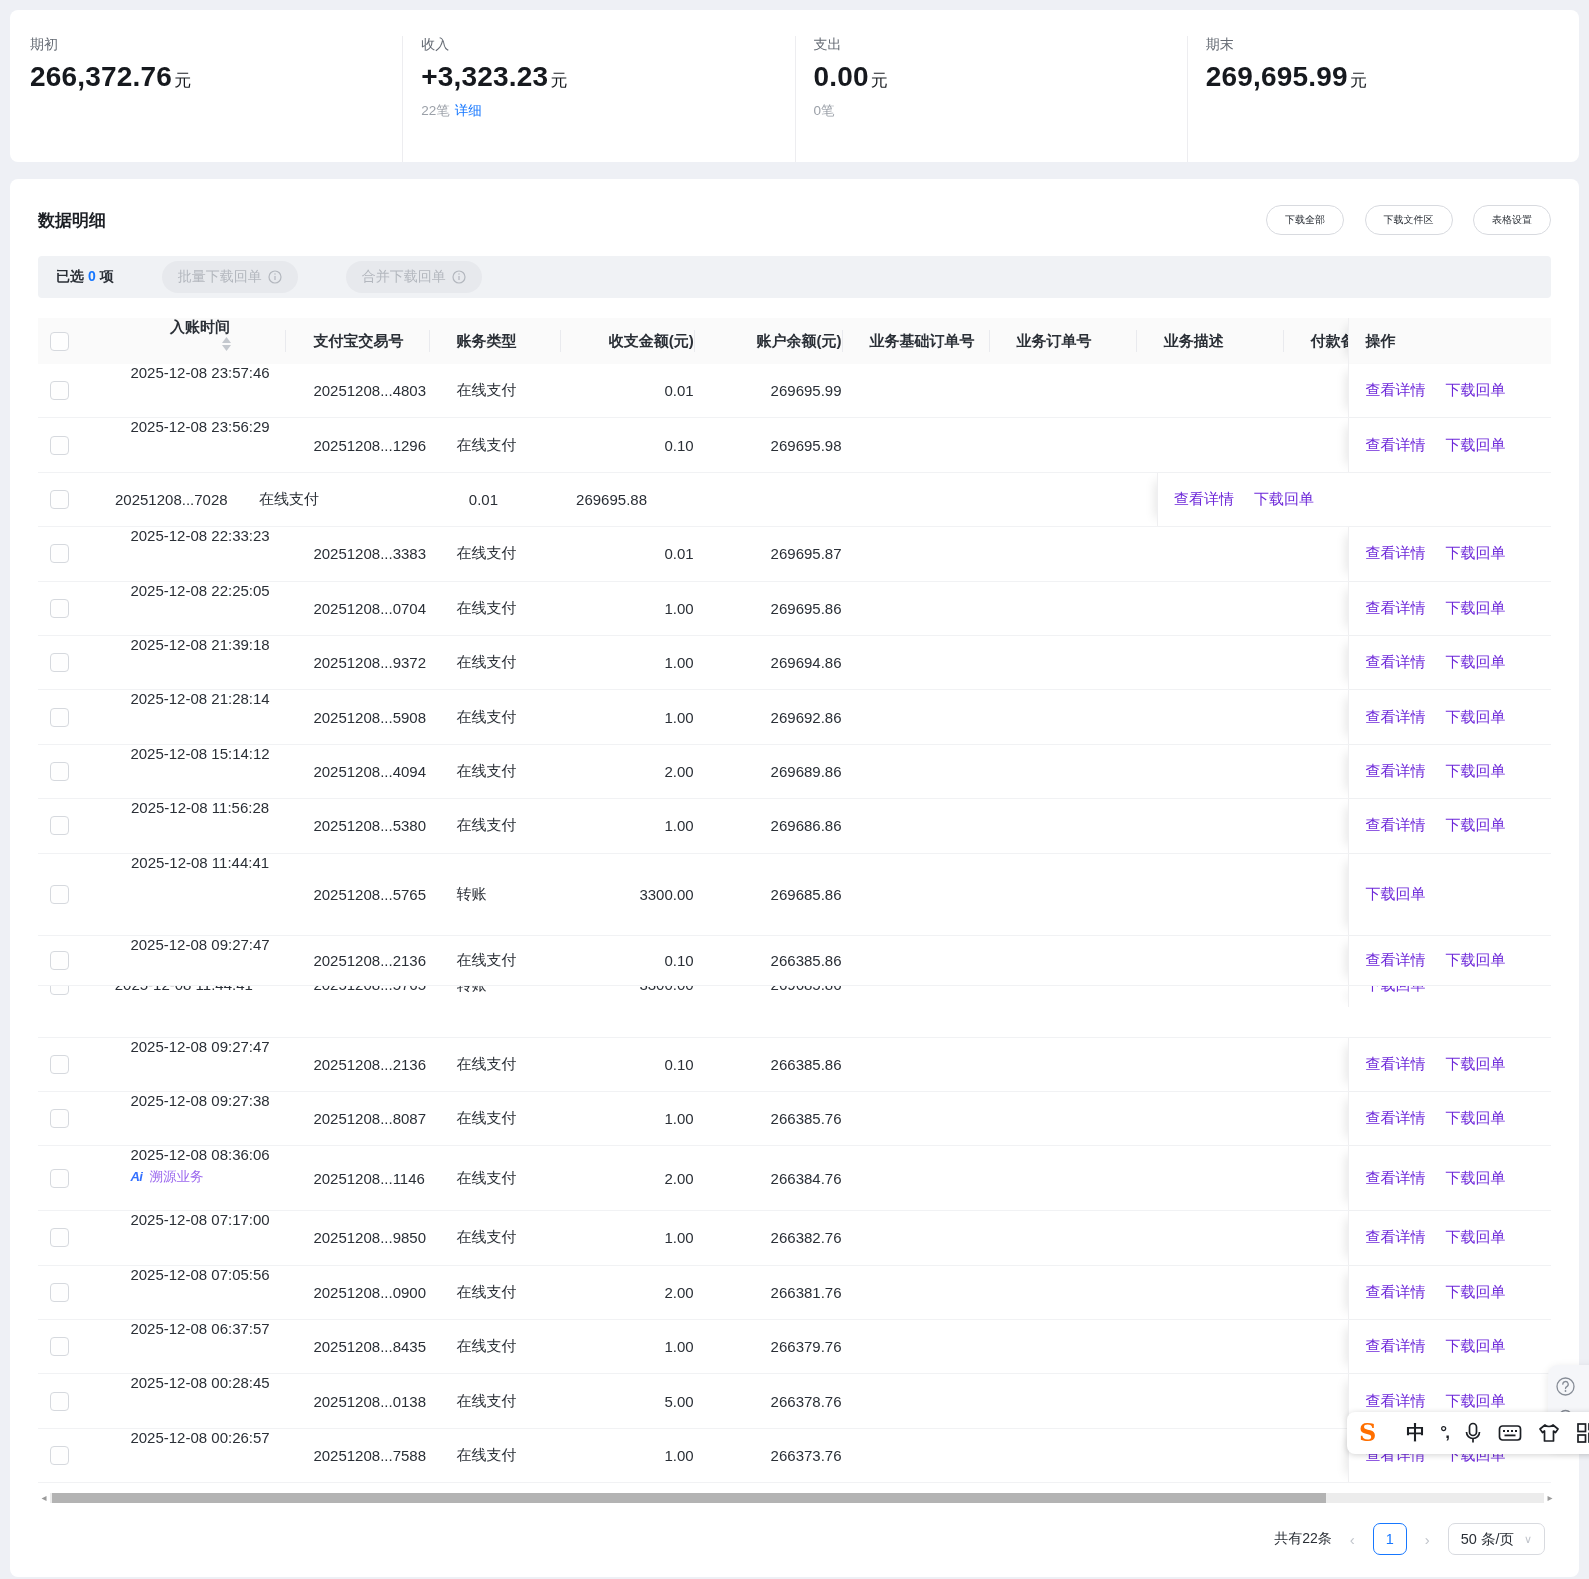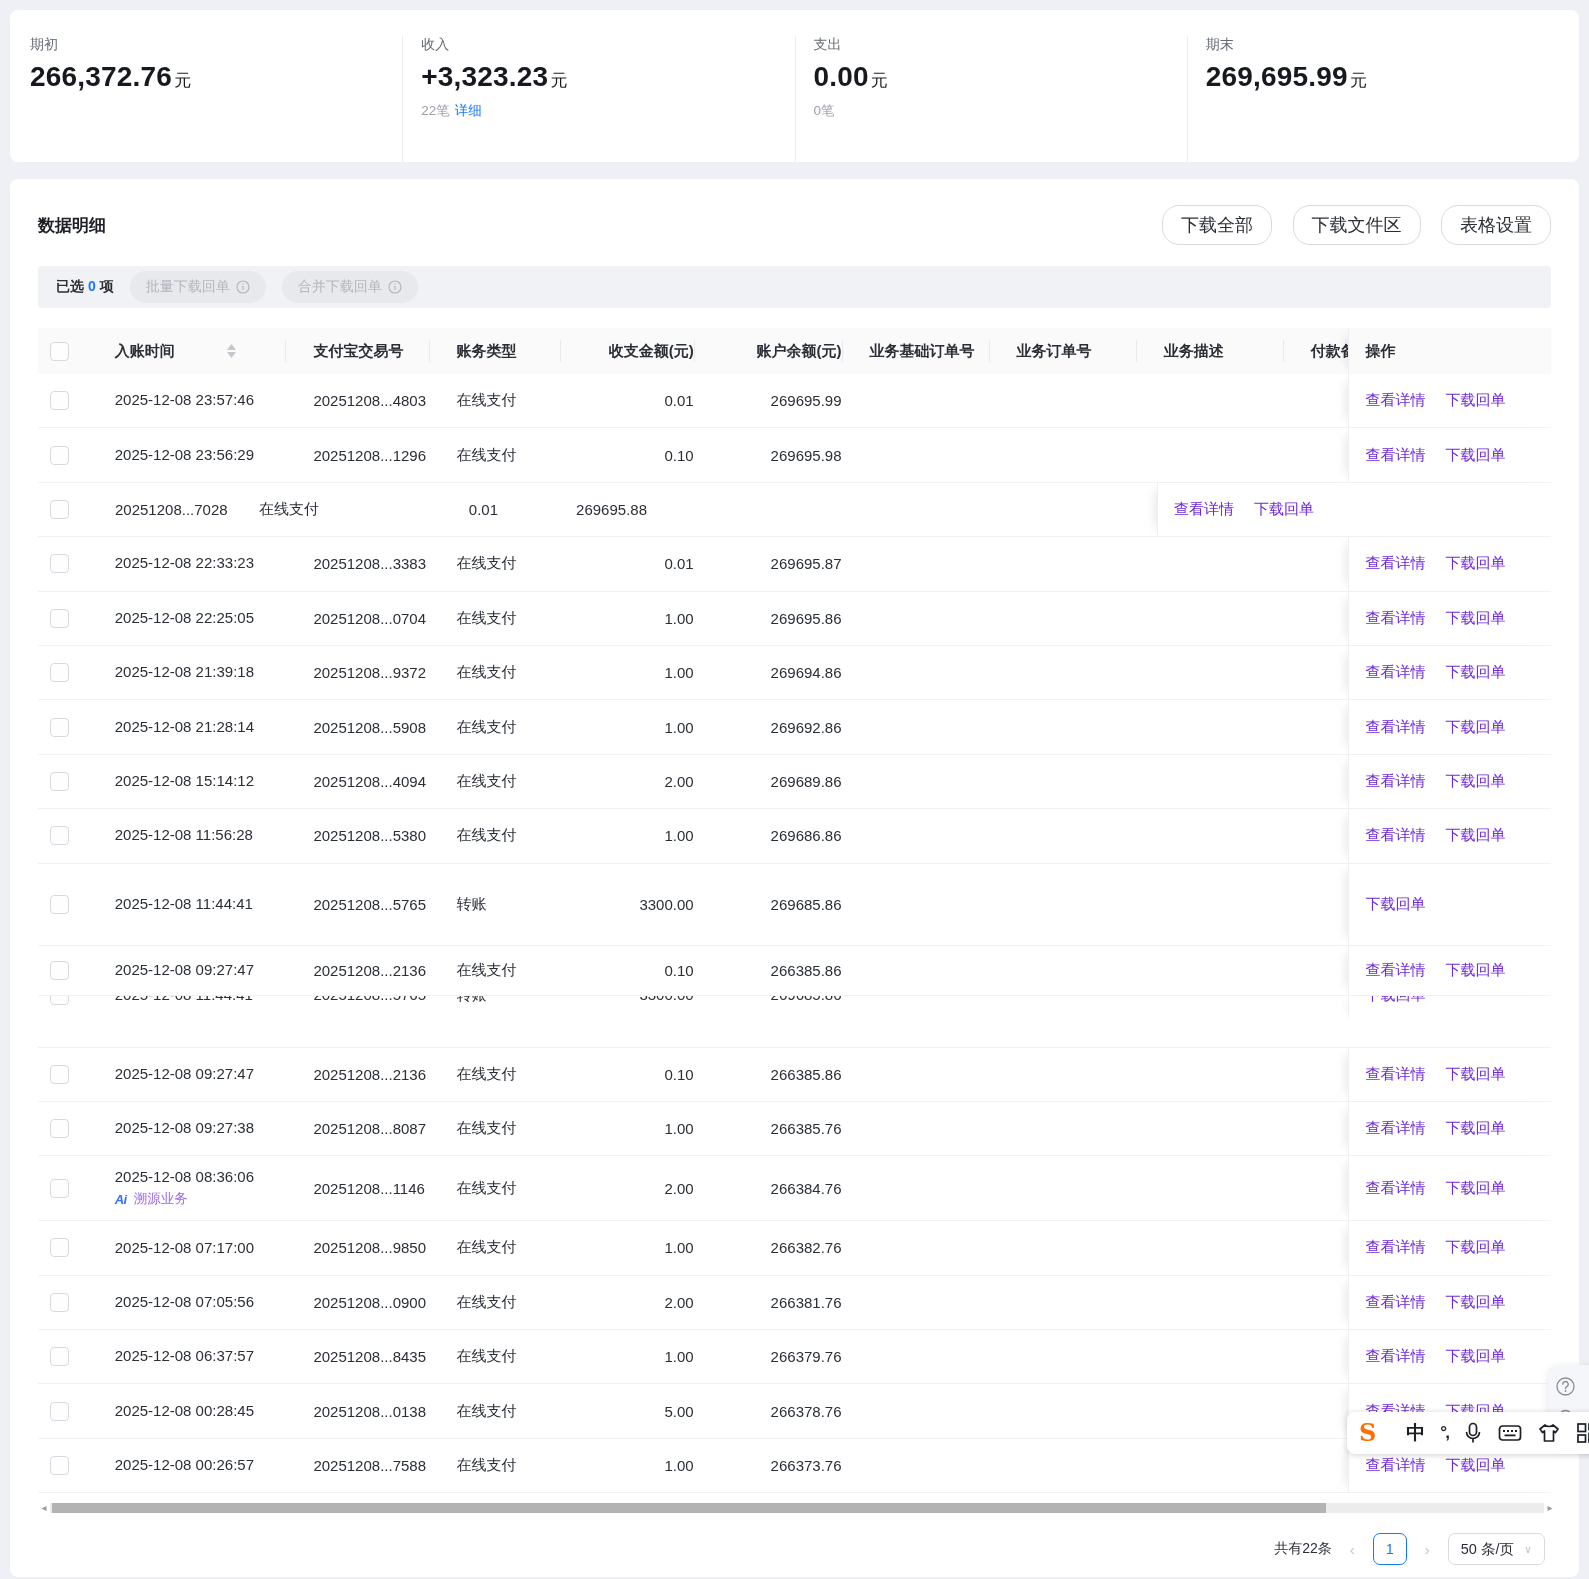--- a/index.html
+++ b/index.html
@@ -15,37 +15,37 @@
   .stat-value { margin-top:7px; font-size:28px; font-weight:600; color:#16191e; letter-spacing:.2px; }
   .stat-unit { font-size:17px; font-weight:400; margin-left:2px; }
   .stat-sub { margin-top:9px; font-size:13.5px; color:#9ba0a8; }
   .stat-sub a { color:#1677ff; text-decoration:none; margin-left:5px; }
 
   
   .panel { margin-top:17px; height:1398px; padding:0 28px 22px 28px; overflow:hidden; }
   .panel-head { padding-top:26px; display:flex; align-items:center; justify-content:space-between; }
   .panel-title { font-size:17px; font-weight:700; color:#1c1f24; }
   .pill-btn { display:inline-block; border:1px solid #d8dadf; border-radius:17px; background:#fff;
-    font-size:18px; color:#2a2f36; padding:7px 18px; margin-left:16px; cursor:pointer; }
+    font-size:10px; color:#2a2f36; padding:7px 18px; margin-left:16px; cursor:pointer; }
 
   .select-bar { margin-top:21px; height:42px; background:#f0f2f5; border-radius:4px;
-    display:flex; align-items:center; padding-left:18px; }
+    display:flex; align-items:center; padding-left:18px;gap:32px; }
   .sel-text { font-size:14px; color:#2a2f36; font-weight:600; }
   .sel-count { color:#1677ff; padding:0 4px; }
   .ghost-btn { display:inline-flex; align-items:center; gap:6px; margin-left:16px; background:#e7e9ed;
     border:none; border-radius:16px; padding:7px 16px; font-size:14px; color:#b3b7be; cursor:not-allowed; }
   .info-ic { width:14px; height:14px; display:inline-block; }
 
   
   .table { margin-top:20px; }
   .trow { display:flex; align-items:center; }
   .thead { height:46px; background:#fafafa; font-weight:700; font-size:14.5px; color:#23262c; }
   .cell { height:100%; display:flex; align-items:center; position:relative; font-size:15px; color:#2a2f36; white-space:nowrap; overflow:hidden; }
   .c-check  { width:49px;  padding-left:12px; }
-  .c-time   { width:200px; padding-left:28px; }
+  .c-time   { width:200px; padding-left:28px;flex-direction:column; }
   .c-txn    { width:144px; padding-left:28px; }
   .c-type   { width:132px; padding-left:28px; }
   .c-amount { width:135px; justify-content:flex-end; }
   .c-balance{ width:149px; justify-content:flex-end;text-align:center; }
   .c-order1 { width:148px; padding-left:28px; }
   .c-order2 { width:148px; padding-left:28px; }
   .c-desc   { width:148px; padding-left:28px; }
   .c-remark { width:66px;  padding-left:28px; }
   .c-ops    { width:204px; padding-left:16px; background:#fff; border-left:1px solid #efeff1;
               box-shadow:-10px 0 10px -8px rgba(0,0,0,.10); }

